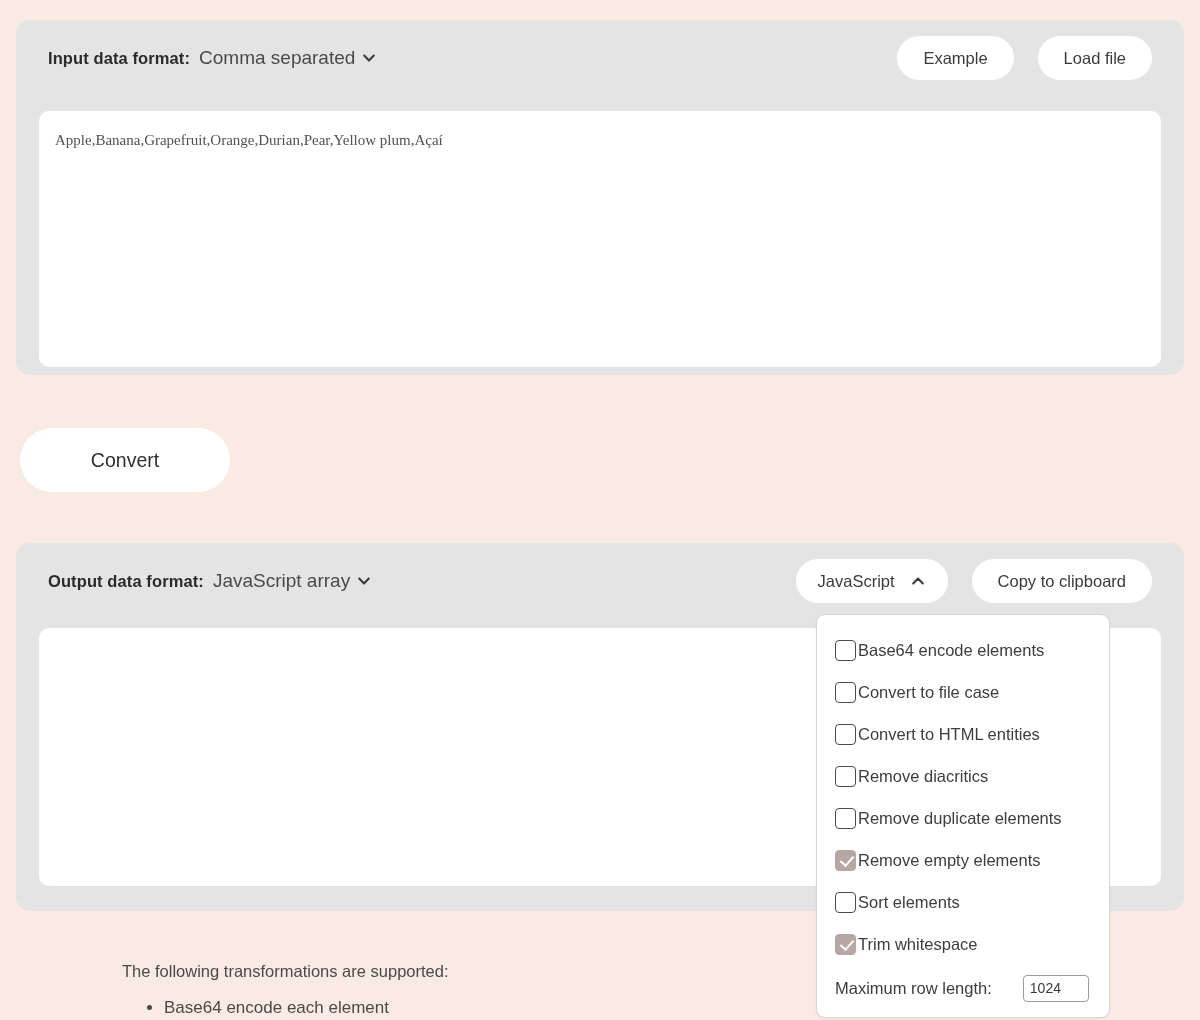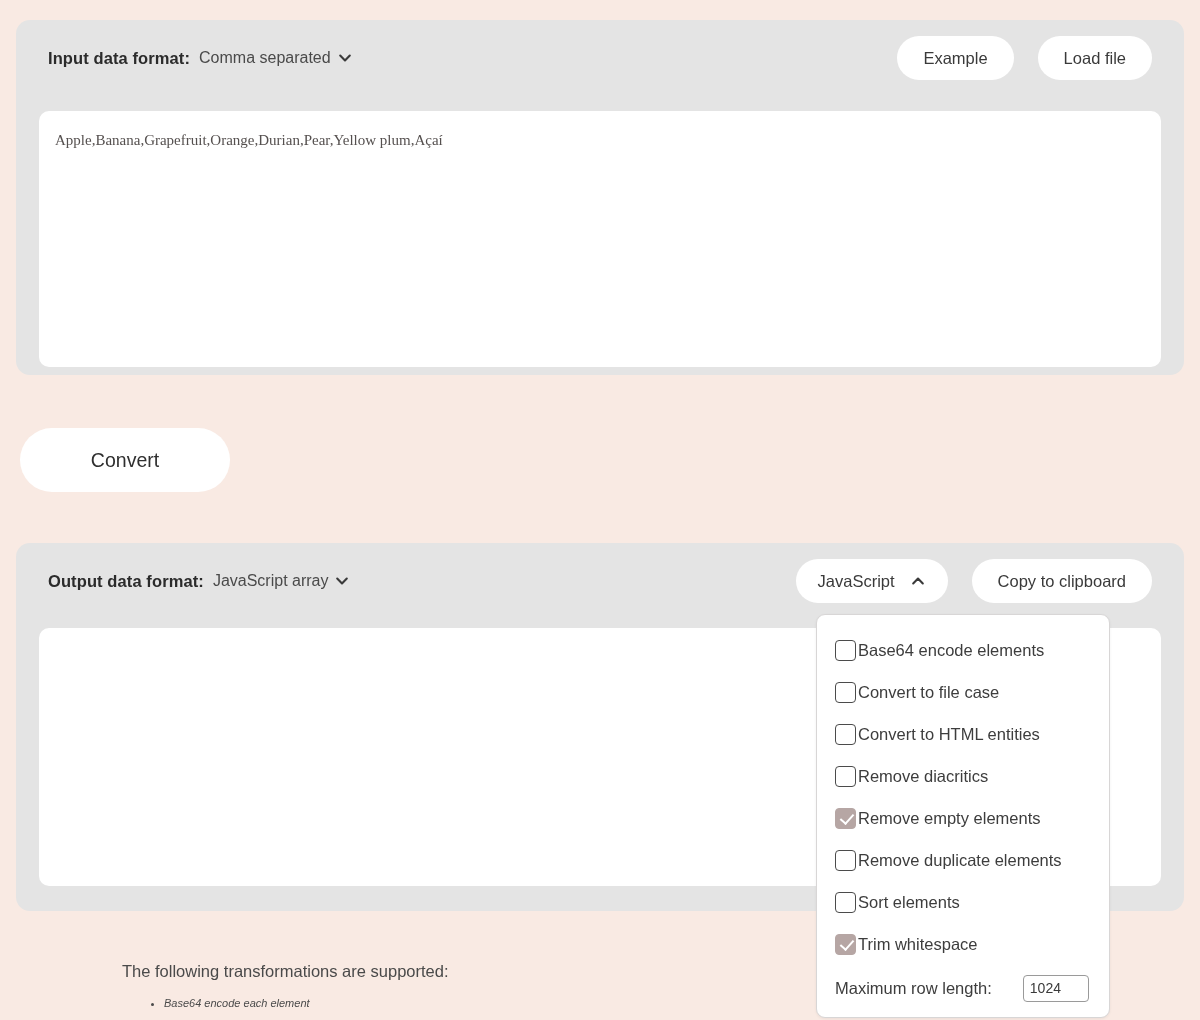--- a/index.html
+++ b/index.html
@@ -43,21 +43,21 @@
   }
 
   .fmt-label {
     font-size: 16.5px;
     font-weight: 700;
     color: #2b2b2b;
     letter-spacing: .1px;
     white-space: nowrap;
   }
   .fmt-value {
-    font-size: 16px;
+    font-size: 19px;
     font-weight: 400;
     color: #4a4a4a;
     margin-left: 9px;
     white-space: nowrap;
   }
   .fmt-select {
     display: inline-flex;
     align-items: center;
     cursor: pointer;
   }
@@ -221,24 +221,23 @@
   .docs-intro {
     font-size: 16.5px;
     color: #4a4a4a;
     margin: 0 0 14px 0;
   }
   .docs-list {
     margin: 0;
     padding-left: 42px;
   }
   .docs-list li {
-    font-size: 11px;
+    font-size: 17px;
     color: #4a4a4a;
     line-height: 1.55;
-    font-style: italic;
   }
 </style>
 </head>
 <body>
 
 <div class="page">
 
   <section class="panel panel-input">
 
     <div class="panel-head">
@@ -312,27 +311,27 @@
       <span class="cb"></span>
       <span class="dd-label">Convert to HTML entities</span>
     </div>
 
     <div class="dd-row">
       <span class="cb"></span>
       <span class="dd-label">Remove diacritics</span>
     </div>
 
     <div class="dd-row">
+      <span class="cb"></span>
+      <span class="dd-label">Remove duplicate elements</span>
+    </div>
+
+    <div class="dd-row">
       <span class="cb checked"></span>
       <span class="dd-label">Remove empty elements</span>
-    </div>
-
-    <div class="dd-row">
-      <span class="cb"></span>
-      <span class="dd-label">Remove duplicate elements</span>
     </div>
 
     <div class="dd-row">
       <span class="cb"></span>
       <span class="dd-label">Sort elements</span>
     </div>
 
     <div class="dd-row">
       <span class="cb checked"></span>
       <span class="dd-label">Trim whitespace</span>

